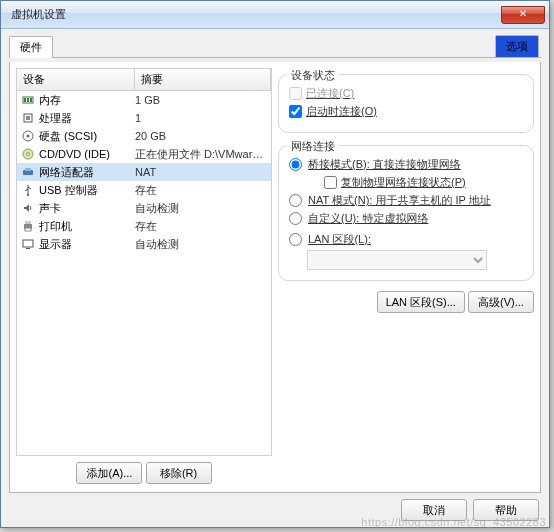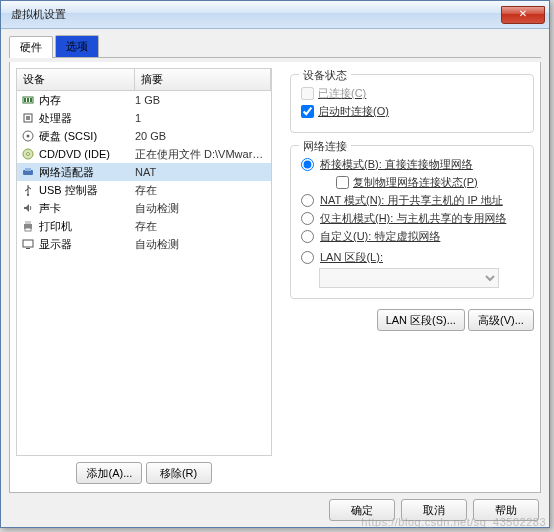--- a/index.html
+++ b/index.html
@@ -2,36 +2,36 @@
 <html><head>
 <meta charset="utf-8">
 <style>
 * { box-sizing: border-box; margin: 0; padding: 0; font-family: "Microsoft YaHei", "Segoe UI", Tahoma, sans-serif; font-size: 11px; }
 body { background: #ddd; width: 554px; height: 532px; overflow: hidden; position: relative; }
 .window { width: 550px; height: 528px; background: #f0f0f0; border: 1px solid #5a7ca8; box-shadow: 2px 2px 6px rgba(0,0,0,.3); position: relative; }
 .titlebar { height: 28px; background: linear-gradient(#f5f9fd,#d7e6f7 45%,#c6dbf2 46%,#d7e6f7); display: flex; align-items: center; padding: 0 4px; border-bottom: 1px solid #9fb9d8; }
 .titlebar .title { flex: 1; padding-left: 6px; color: #222; font-family: Liberation Mono, monospace; }
 .close-btn { width: 44px; height: 18px; background: linear-gradient(#e9a097,#d04f3c 45%,#c8321c 46%,#d04f3c); border: 1px solid #8a2e1e; border-radius: 0 0 3px 3px; color: #fff; text-align: center; line-height: 14px; font-size: 10px; cursor: pointer; }
 .content { padding: 6px 8px 4px 8px; height: calc(100% - 28px); display: flex; flex-direction: column; }
-.tabs { display: flex; border-bottom: 1px solid #b5b5b5; margin-bottom: 4px; }
+.tabs { display: flex; border-bottom: 1px solid #b5b5b5; margin-bottom: 4px; justify-content: space-between; }
 .tab { padding: 3px 10px; border: 1px solid #b5b5b5; border-bottom: none; background: #1d4ed8; margin-right: 2px; border-radius: 2px 2px 0 0; cursor: pointer; }
 .tab.active { background: #fff; position: relative; top: 1px; }
-.panel { flex: 1; background: #fff; border: 1px solid #b5b5b5; border-top: none; padding: 6px; display: flex; gap: 18px; overflow: hidden; }
+.panel { flex: 1; background: #fff; border: 1px solid #b5b5b5; border-top: none; padding: 6px; display: flex; gap: 6px; overflow: hidden; }
 .left { width: 256px; display: flex; flex-direction: column; }
 .listhead { display: flex; background: linear-gradient(#fdfdfd,#ececec); border: 1px solid #d0d0d0; }
 .listhead span { padding: 3px 6px; border-right: 1px solid #d0d0d0; }
 .listhead .c1 { width: 118px; } .listhead .c2 { flex: 1; }
 .list { flex: 1; border: 1px solid #d0d0d0; border-top: none; overflow: auto; background: #fff; }
 .row { display: flex; align-items: center; height: 18px; padding: 0 4px; cursor: pointer; }
 .row.sel { background: #cfe3f6; }
 .row .ic { width: 14px; height: 14px; margin-right: 4px; display: inline-flex; align-items: center; justify-content: center; }
 .row .nm { width: 96px; } .row .sm { flex: 1; color: #333; white-space: nowrap; overflow: hidden; text-overflow: ellipsis; }
 .left-btns { text-align: center; padding: 6px 0 2px; }
 .right { flex: 1; display: flex; flex-direction: column; gap: 6px; overflow: auto; }
-.group { border: 1px solid #d6d6d6; border-radius: 4px; padding: 8px 10px 10px; position: relative; margin-top: 6px; }
+.group { border: 1px solid #d6d6d6; border-radius: 10px; padding: 8px 10px 10px; position: relative; margin-top: 6px; }
 .group > .legend { position: absolute; top: -7px; left: 8px; background: #fff; padding: 0 4px; color: #333; }
 .checkline, .radline { display: flex; align-items: center; gap: 4px; margin: 3px 0; color: #333; text-decoration: underline; }
 .radline input[type=radio] { margin-right: 2px; }
 .indent { margin-left: 18px; padding-left: 17px; }
 select.combo { width: 180px; height: 20px; margin-left: 18px; background: #f5f5f5; border: 1px solid #c5c5c5; color: #777; }
 .btn { display: inline-block; min-width: 66px; height: 22px; padding: 0 8px; background: linear-gradient(#fdfdfd,#e7e7e7); border: 1px solid #a8a8a8; border-radius: 3px; cursor: pointer; line-height: 20px; text-align: center; }
 .right-btns { text-align: right; padding-top: 4px; }
 .bottom { display: flex; justify-content: flex-end; gap: 6px; padding: 6px 2px 2px; }
 .watermark { position: absolute; right: 8px; bottom: 4px; color: rgba(150,150,150,.55); font-size: 11px; letter-spacing: .5px; pointer-events: none; }
 svg { display: block; }
@@ -182,24 +182,20 @@
           <label class="checkline indent">
             <input type="checkbox" id="cbRep" style="">
             <span>复制物理网络连接状态(P)</span>
           </label>
 
           <label class="radline">
             <input type="radio" name="nc" value="nat" style="">
             <span>NAT 模式(N): 用于共享主机的 IP 地址</span>
           </label>
 
-          <label class="radline">
-            <input type="radio" name="nc" value="host" style="">
-            <span>仅主机模式(H): 与主机共享的专用网络</span>
-          </label>
 
           <label class="radline">
             <input type="radio" name="nc" value="custom" style="">
             <span>自定义(U): 特定虚拟网络</span>
           </label>
 
           <label class="radline" style="margin-top:6px">
             <input type="radio" name="nc" value="lan" style="">
             <span>LAN 区段(L):</span>
           </label>
@@ -209,20 +205,19 @@
         </div>
 
         <div class="right-btns">
           <button class="btn">LAN 区段(S)...</button>
           <button class="btn">高级(V)...</button>
         </div>
       </div>
     </div>
 
     <div class="bottom">
-      <button class="btn">确定</button>
       <button class="btn">取消</button>
       <button class="btn">帮助</button>
     </div>
   </div>
 </div>
 
 <div class="watermark">https://blog.csdn.net/sq_43502283</div>
 
 </body></html>

